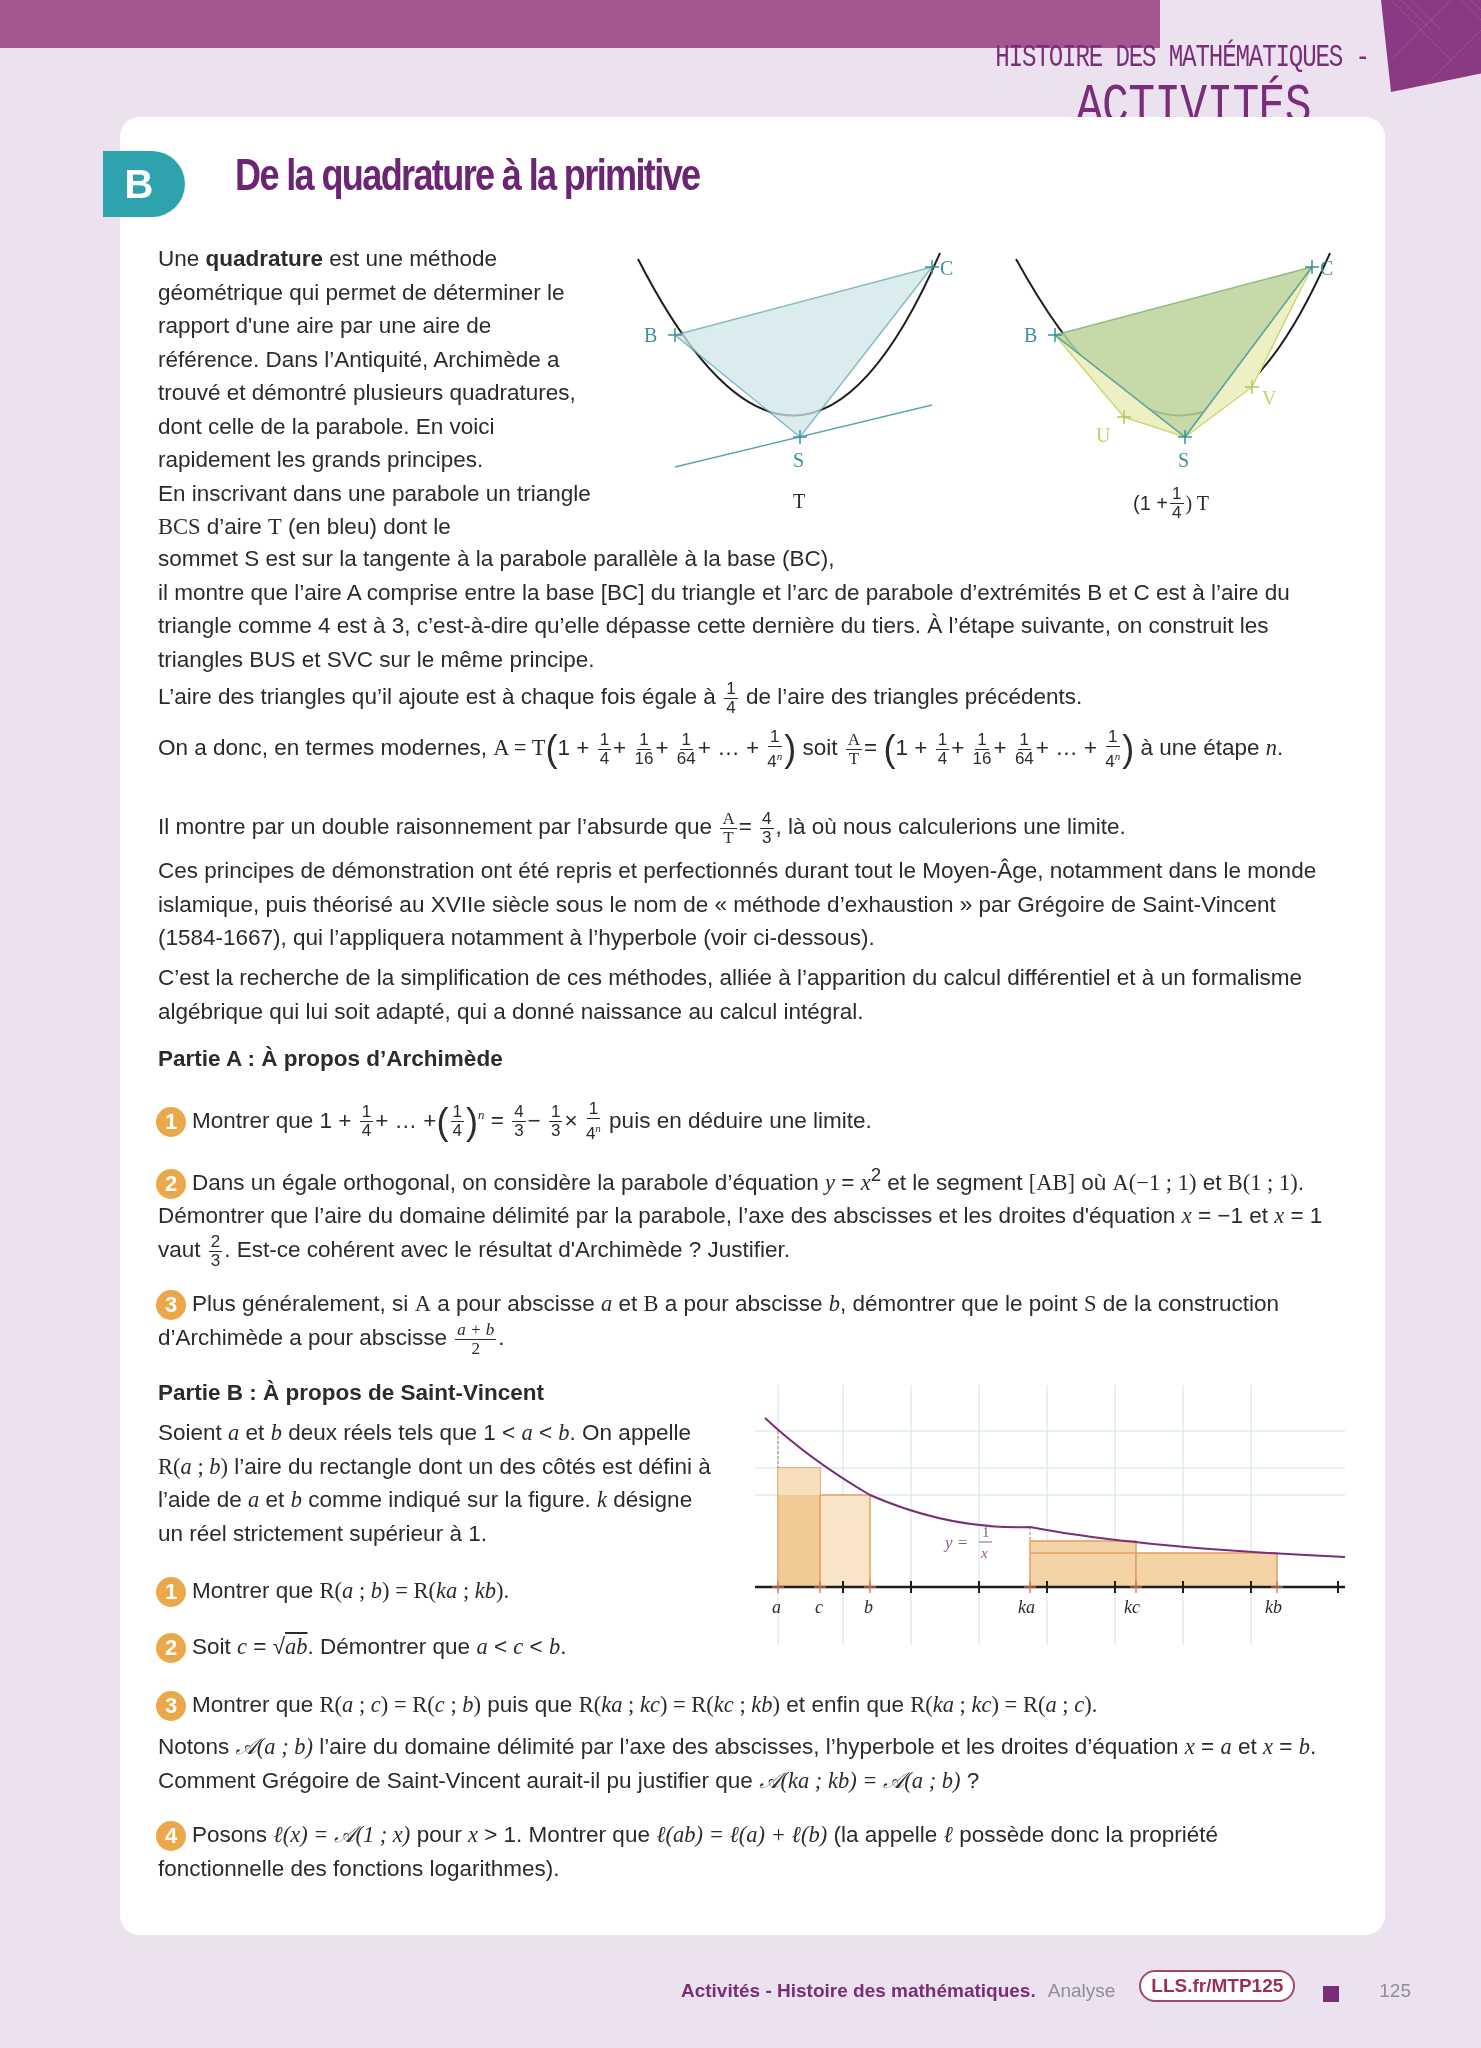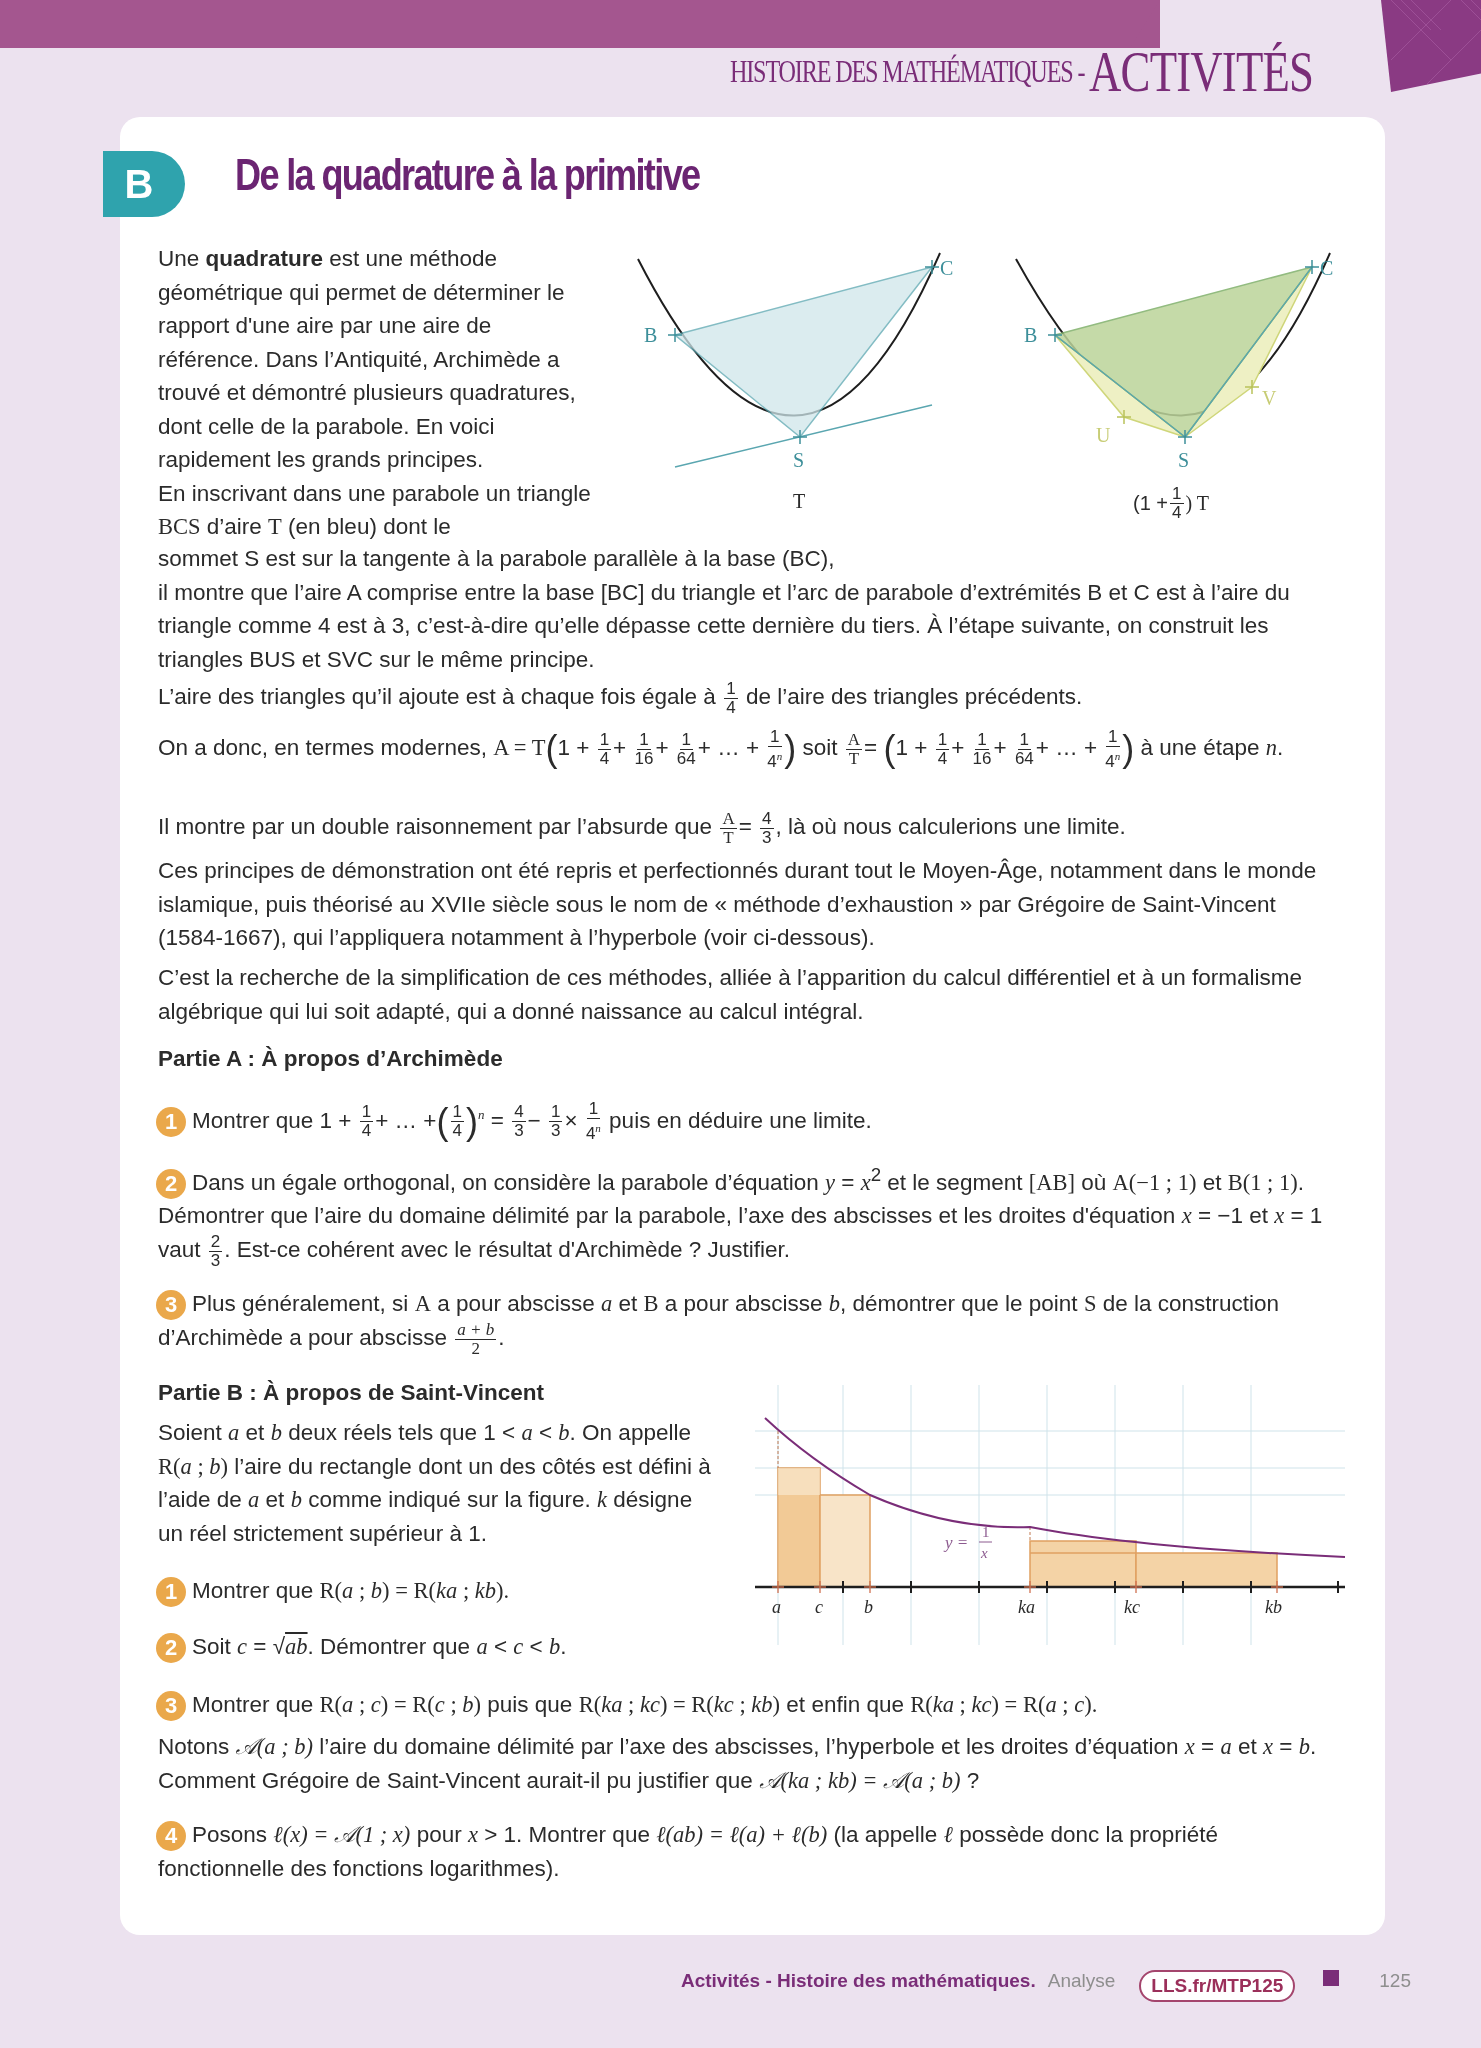--- a/index.html
+++ b/index.html
@@ -5,21 +5,21 @@
   html, body { margin:0; padding:0; }
   body { width:1481px; height:2048px; background:#ece2ef; position:relative; overflow:hidden;
          font-family:"Liberation Sans", sans-serif; color:#2b2b2b; }
   .topbar { position:absolute; left:0; top:0; width:1160px; height:48px; background:#a4568f; }
   .topbar-cut { position:absolute; left:1130px; top:0; width:0; height:0;
                 border-top:48px solid #a4568f; border-right:30px solid transparent; }
   .corner-deco { position:absolute; right:0; top:0; width:100px; height:92px; background:#8a3a83;
                  clip-path:polygon(0 0,100% 0,100% 80%,10% 100%); }
   .corner-deco svg { position:absolute; left:0; top:0; }
   .header-title { position:absolute; right:112px; top:40px; color:#7a2d78;
-                  font-family:Liberation Serif, serif; display:flex; align-items:center; }
+                  font-family:Liberation Mono, monospace; display:flex; align-items:flex-end;flex-direction:column; }
   .header-title .small { font-size:31px; letter-spacing:-1.5px; transform:scaleX(0.78); transform-origin:right; display:inline-block; }
   .header-title .big { font-size:56px; letter-spacing:-1px; transform:scaleX(0.8); transform-origin:left; display:inline-block; margin-left:4px; }
   .card { position:absolute; left:120px; top:117px; width:1265px; height:1818px; background:#ffffff; border-radius:20px; }
   .badge { position:absolute; left:103px; top:151px; width:82px; height:66px; background:#2fa3ad;
            border-radius:0 33px 33px 0; color:#fff; font-weight:bold; font-size:40px;
            display:flex; align-items:center; justify-content:center; padding-right:10px; box-sizing:border-box; }
   .section-title { position:absolute; left:235px; top:150px; font-size:44px; font-weight:bold; color:#6b2572;
                    letter-spacing:-2px; transform:scaleX(0.82); transform-origin:left; white-space:nowrap; }
   .txt { position:absolute; left:158px; font-size:22.5px; line-height:33.5px; color:#2b2b2b; }
   .txt p { margin:0; }
@@ -28,21 +28,21 @@
   .serif { font-family:"Liberation Serif", serif; }
   .it { font-family:"Liberation Serif", serif; font-style:italic; }
   .frac { display:inline-flex; flex-direction:column; align-items:center; vertical-align:middle;
           font-size:17px; line-height:18px; margin:0 2px; }
   .frac .num { border-bottom:1.3px solid #2b2b2b; padding:0 2px; }
   .paren { font-size:36px; font-weight:lighter; vertical-align:middle; line-height:0; }
   .part-title { position:absolute; left:158px; font-weight:bold; font-size:22.5px; color:#2b2b2b; }
   .num-badge { display:inline-flex; width:30px; height:30px; border-radius:50%; background:#eaa84b;
                color:#fff; font-weight:bold; font-size:22px; align-items:center; justify-content:center;
                vertical-align:middle; margin-right:6px; margin-left:-2px; }
-  .footer { position:absolute; top:1970px; right:70px; display:flex; align-items:flex-start; font-size:19px;gap:12px; }
+  .footer { position:absolute; top:1970px; right:70px; display:flex; align-items:flex-end; font-size:19px;gap:12px; }
   .footer .bold { color:#7a2d78; font-weight:bold; }
   .footer .grey { color:#8e8e8e; }
   .footer .link { margin-left:12px; border:2px solid #a4456d; border-radius:16px; padding:3px 10px;
                   color:#9b2f5a; font-weight:bold; background:#fff; }
   .footer .sq { width:16px; height:16px; background:#7a2d78; margin-left:16px; }
   .footer .page { margin-left:28px; color:#8e8e8e; }
   svg text { font-family:"Liberation Serif", serif; }
 </style>
 </head>
 <body>

